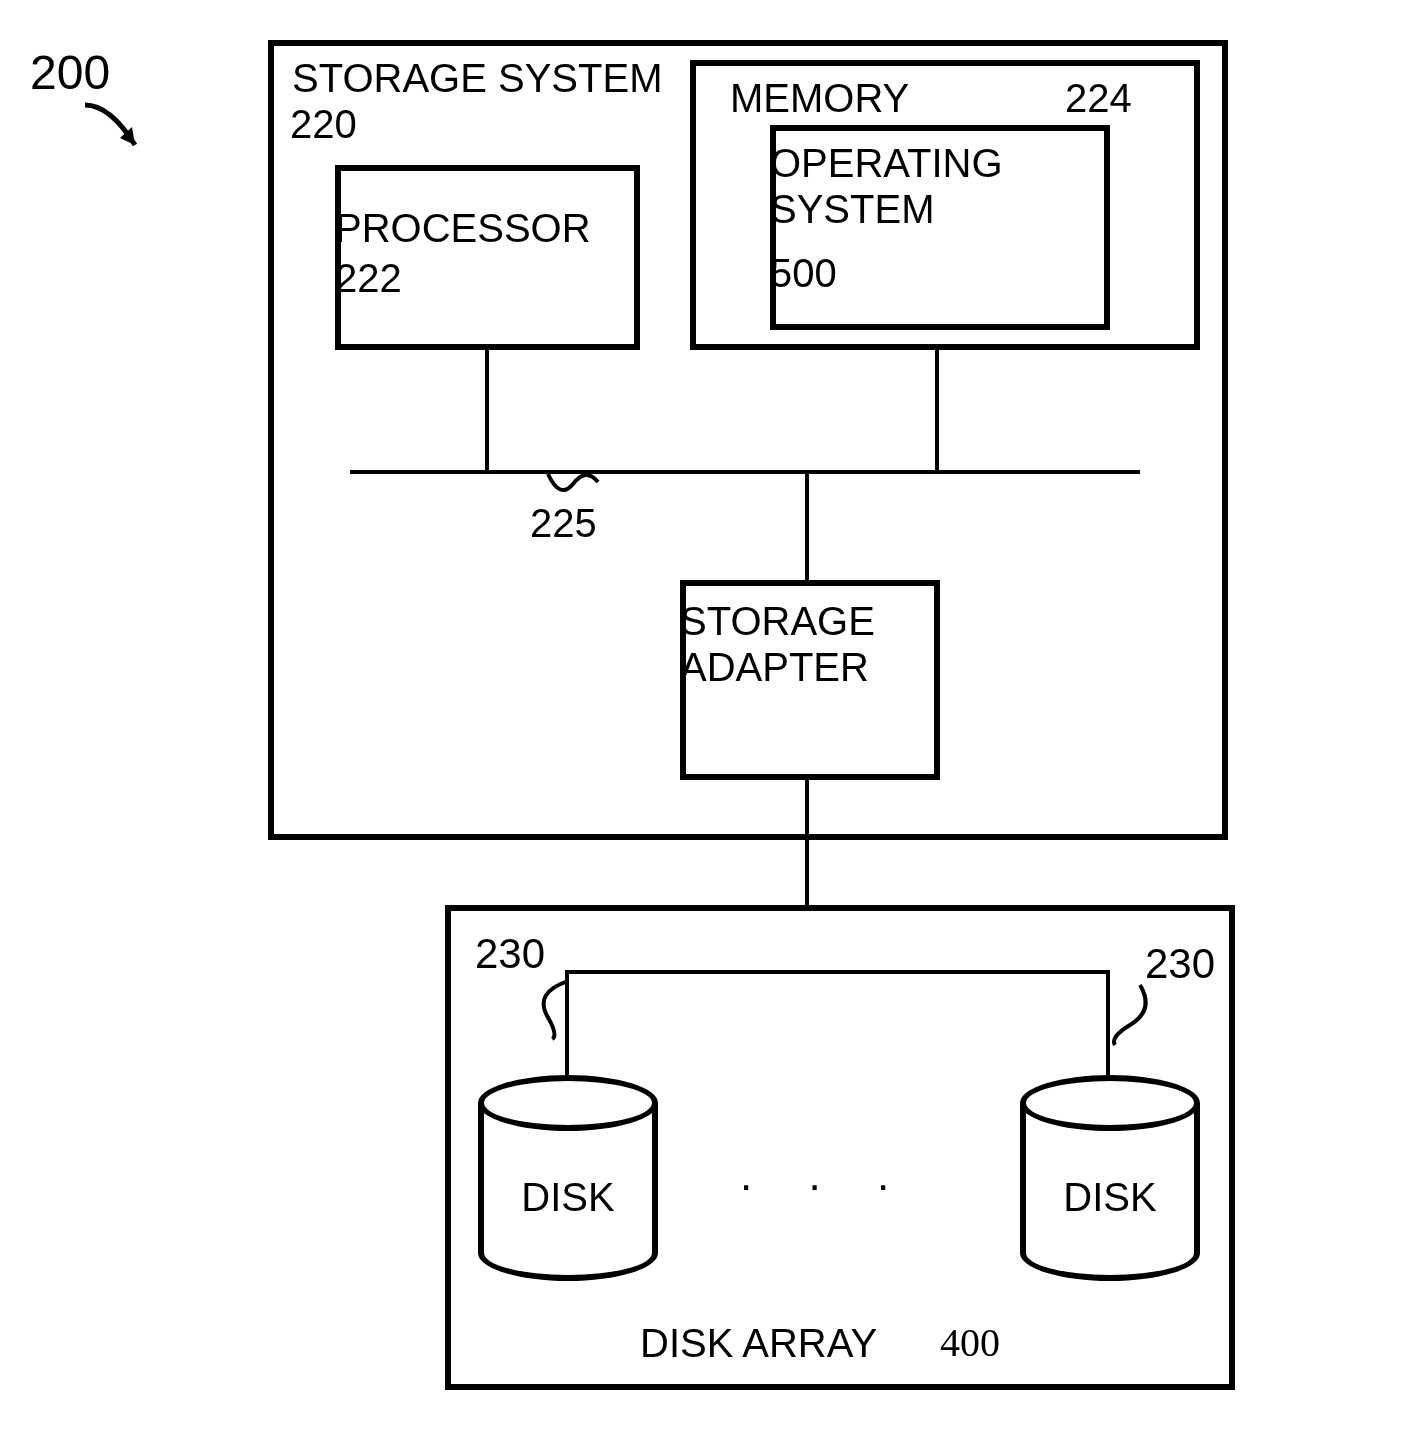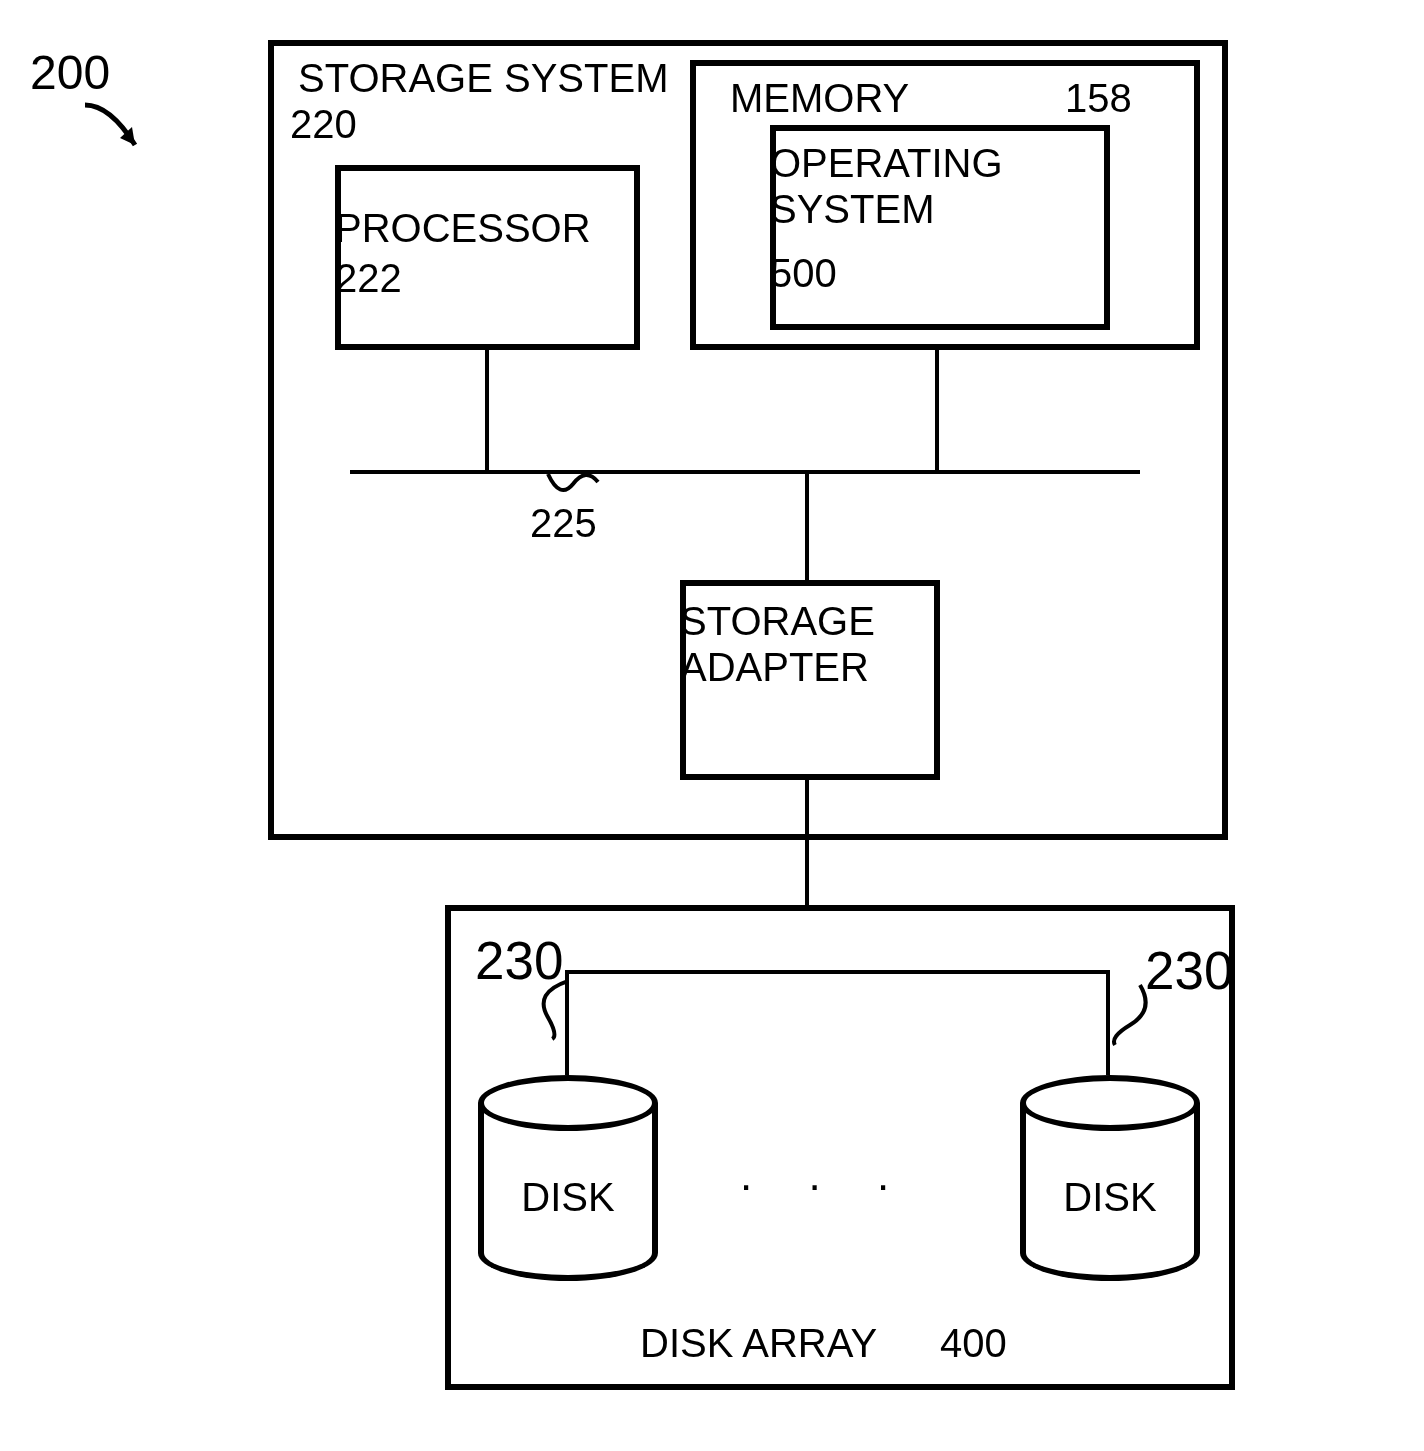--- a/index.html
+++ b/index.html
@@ -24,21 +24,21 @@
   .label {
     position: absolute;
     font-size: 40px;
     font-weight: 400;
     color: #000;
     line-height: 1.15;
     white-space: pre;
   }
   .ref {
     position: absolute;
-    font-size: 53px;
+    font-size: 42px;
     color: #000;
   }
   .line {
     position: absolute;
     background: #000;
   }
 
   
   .arrow200 {
     position: absolute;
@@ -103,30 +103,30 @@
 
   <div class="ref" style="left:30px; top:45px; font-size:48px;">200</div>
   <div class="arrow200" style="left:80px; top:100px;">
     <svg width="80" height="80">
       <path d="M5 5 Q 30 5 55 45" stroke="#000" stroke-width="5" fill="none"></path>
       <path d="M55 45 L40 38 L52 27 Z" fill="#000"></path>
     </svg>
   </div>
 
   <div class="box" style="left:268px; top:40px; width:960px; height:800px;"></div>
-  <div class="label" style="left:298px; top:55px; text-align:right;">STORAGE SYSTEM</div>
+  <div class="label" style="left:292px; top:55px; text-align:right;">STORAGE SYSTEM</div>
   <div class="label" style="left:290px; top:101px; text-align:center;">220</div>
 
   <div class="box" style="left:335px; top:165px; width:305px; height:185px;"></div>
   <div class="label" style="left:335px; top:205px; width:305px;">PROCESSOR</div>
   <div class="label" style="left:335px; top:255px; width:274px;">222</div>
 
   <div class="box" style="left:690px; top:60px; width:510px; height:290px;"></div>
   <div class="label" style="left:730px; top:75px;">MEMORY</div>
-  <div class="label" style="left:1065px; top:75px;">158</div>
+  <div class="label" style="left:1065px; top:75px;">224</div>
 
   <div class="box" style="left:770px; top:125px; width:340px; height:205px;"></div>
   <div class="label" style="left:770px; top:140px; width:340px;">OPERATING
 SYSTEM</div>
   <div class="label" style="left:770px; top:250px; width:340px;">500</div>
 
   <div class="line" style="left:485px; top:350px; width:4px; height:120px;"></div>
 
   <div class="line" style="left:935px; top:350px; width:4px; height:120px;"></div>
 
@@ -179,15 +179,15 @@
   <div class="disk" style="left:1020px; top:1075px;">
     <div class="body"></div>
     <div class="bottom"></div>
     <div class="top"></div>
     <div class="dtext">DISK</div>
   </div>
 
   <div class="dots" style="left:740px; top:1150px;">.&nbsp;.&nbsp;.</div>
 
   <div class="label" style="left:640px; top:1320px;">DISK ARRAY</div>
-  <div class="label" style="left:940px; top:1320px;">400</div>
+  <div class="label" style="left:940px; top:1320px;font-family:Liberation Serif, serif;">400</div>
 
 </div>
 
 </body></html>

